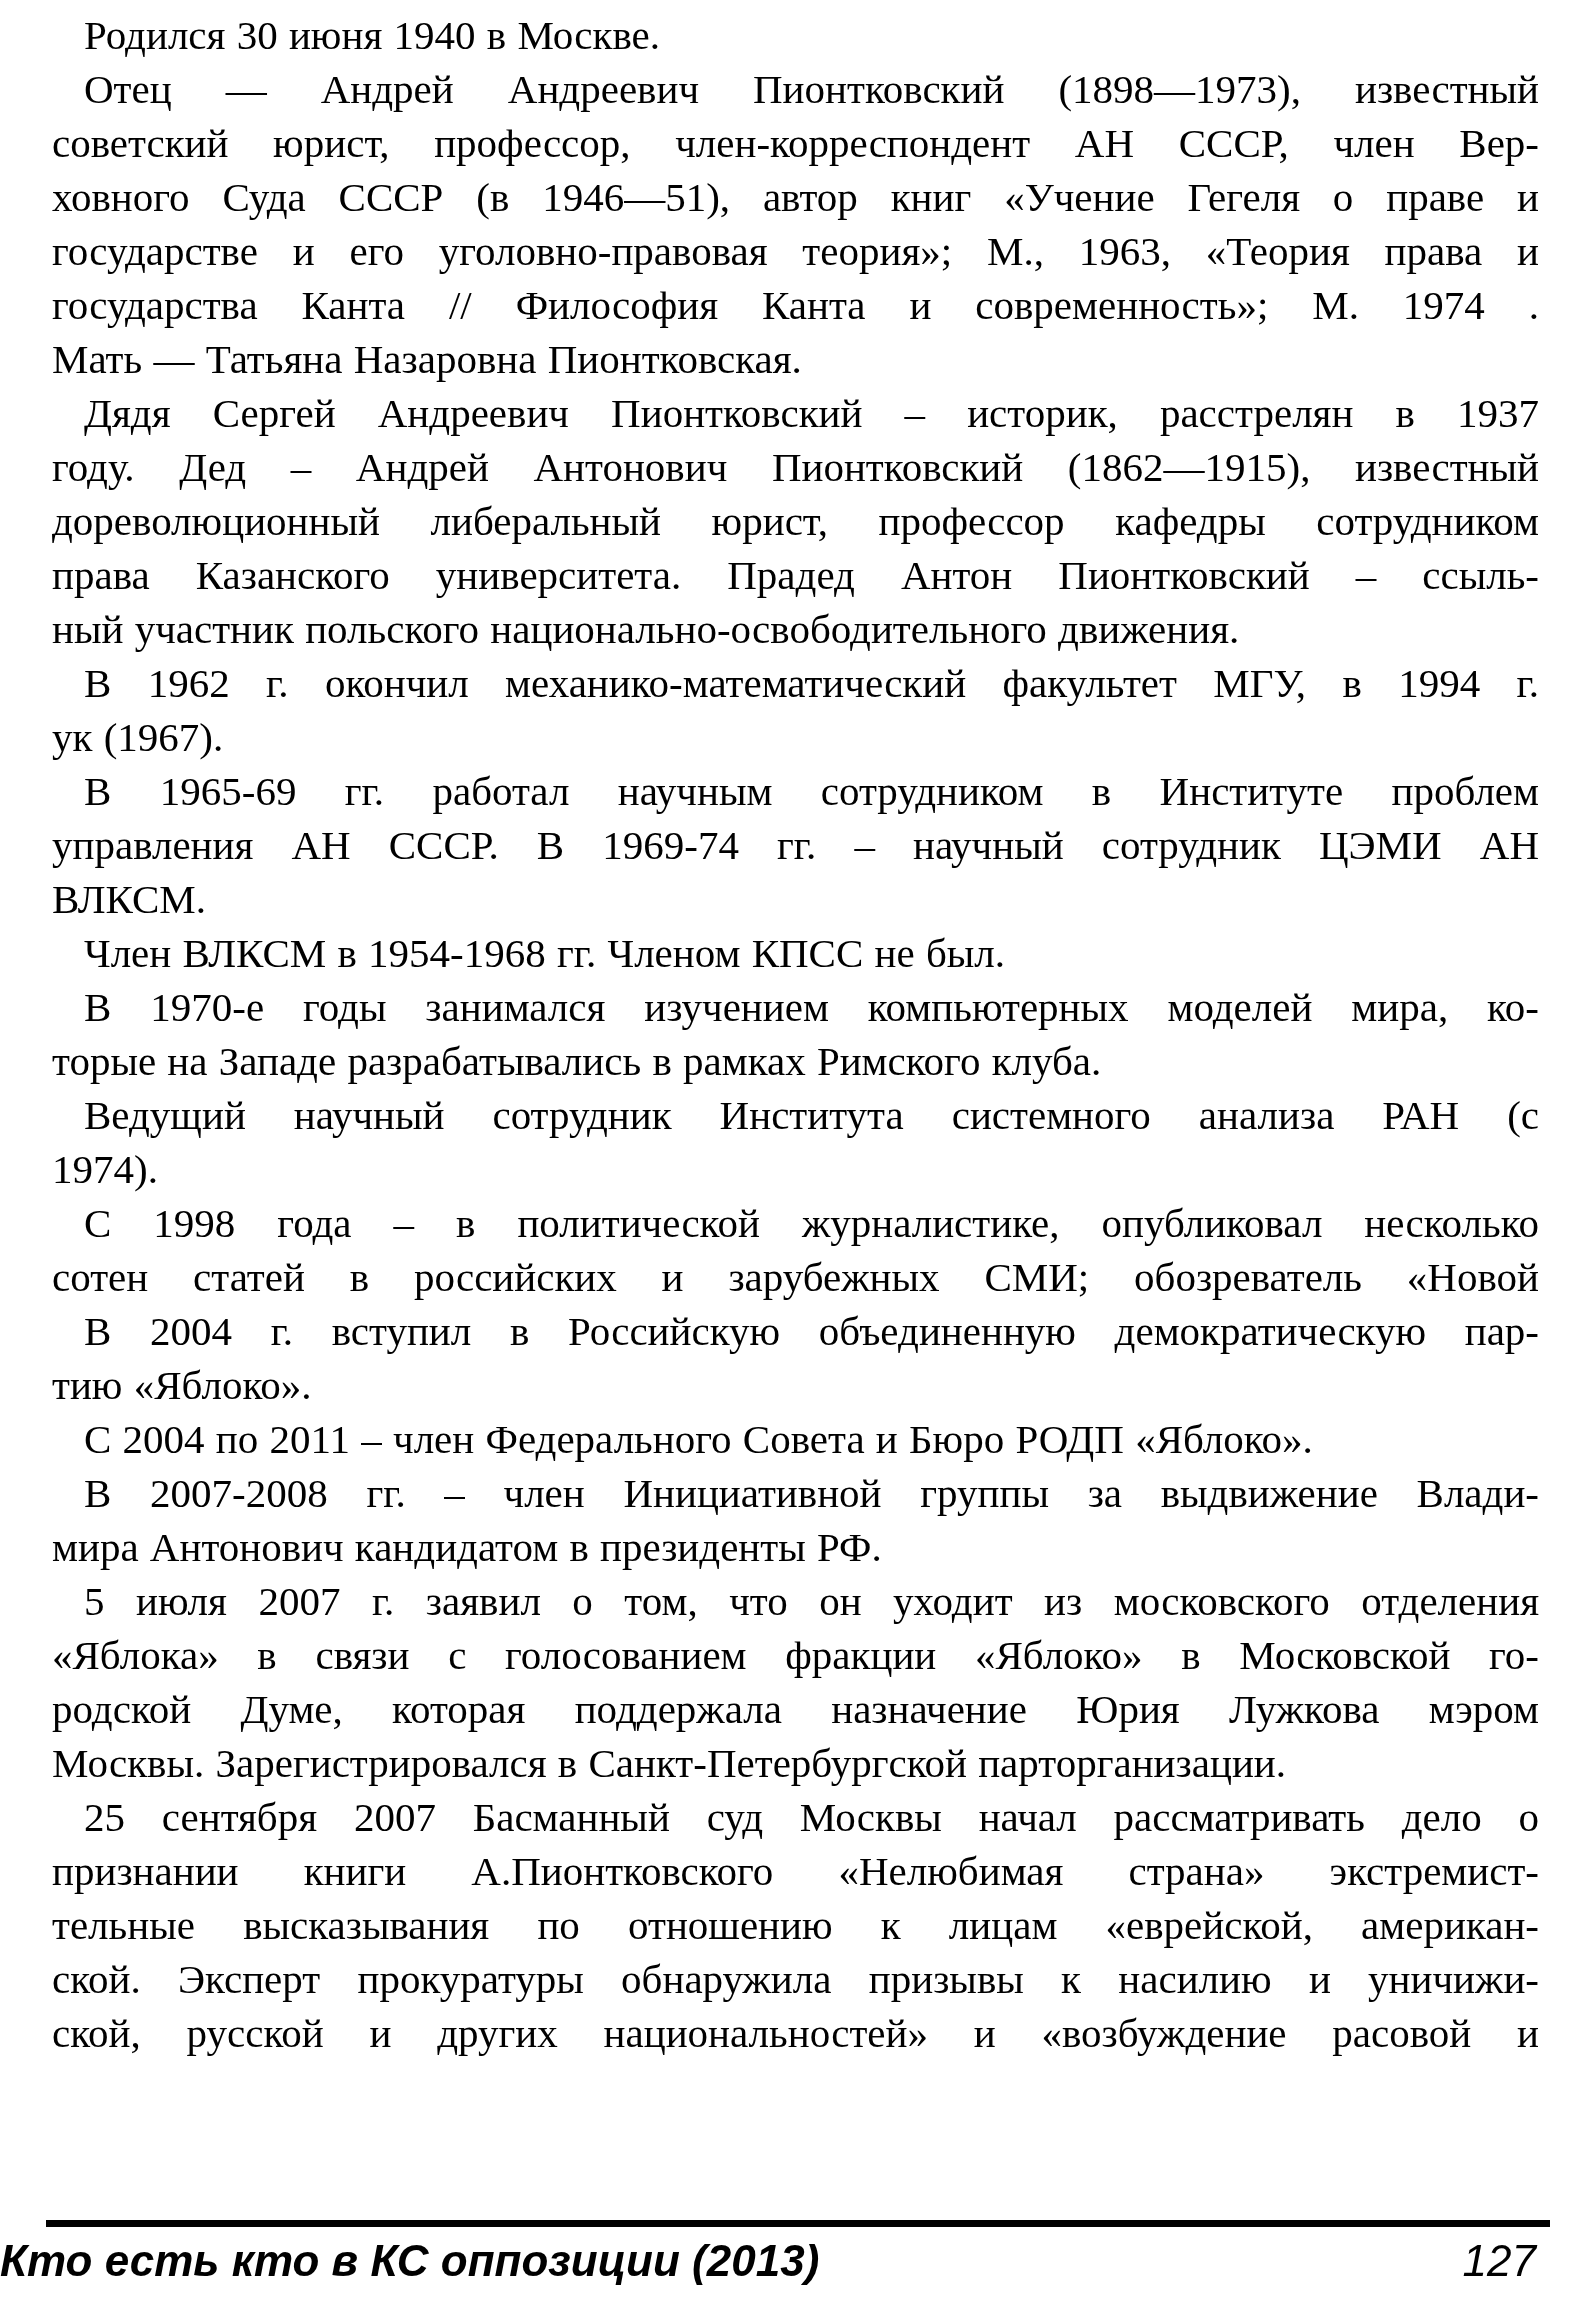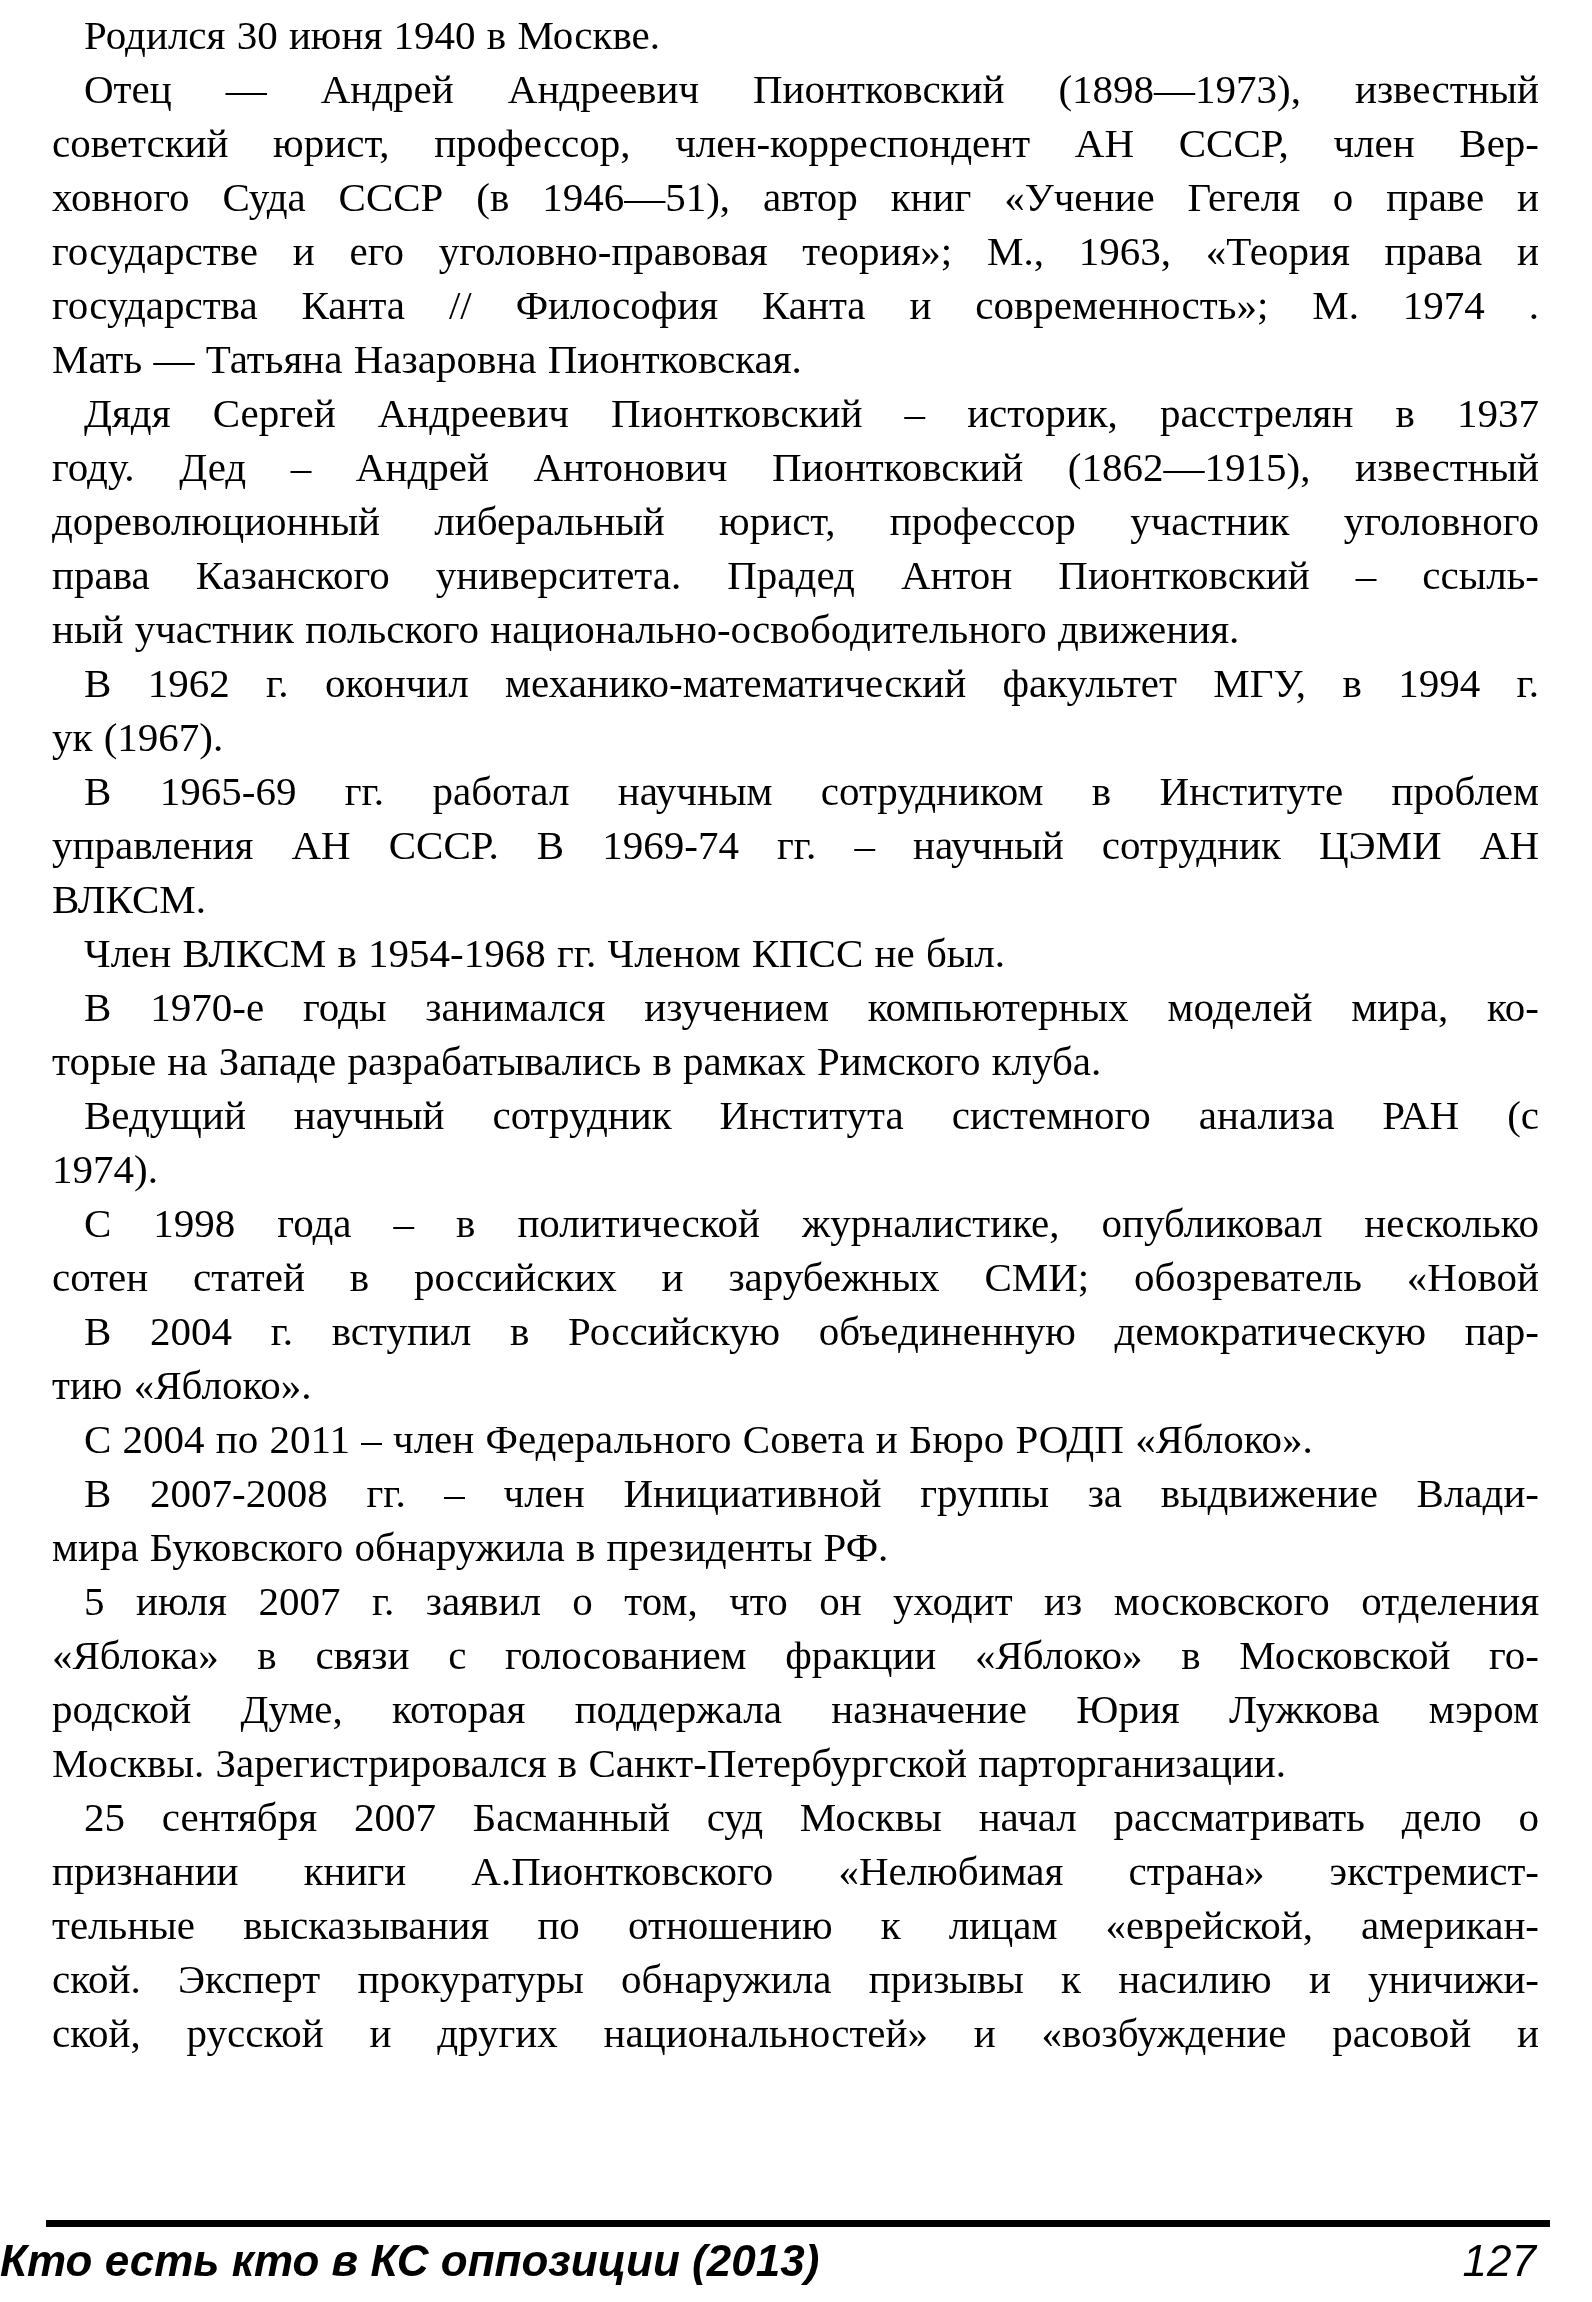--- a/index.html
+++ b/index.html
@@ -83,21 +83,21 @@
         <div class="line first">Отец — Андрей Андреевич Пионтковский (1898—1973), известный</div>
         <div class="line">советский юрист, профессор, член-корреспондент АН СССР, член Вер-</div>
         <div class="line">ховного Суда СССР (в 1946—51), автор книг «Учение Гегеля о праве и</div>
         <div class="line">государстве и его уголовно-правовая теория»; М., 1963, «Теория права и</div>
         <div class="line">государства Канта // Философия Канта и современность»; М. 1974 .</div>
         <div class="line last">Мать — Татьяна Назаровна Пионтковская.</div>
       </div>
       <div class="para">
         <div class="line first">Дядя Сергей Андреевич Пионтковский – историк, расстрелян в 1937</div>
         <div class="line">году. Дед – Андрей Антонович Пионтковский (1862—1915), известный</div>
-        <div class="line">дореволюционный либеральный юрист, профессор участник уголовного</div>
+        <div class="line">дореволюционный либеральный юрист, профессор кафедры сотрудником</div>
         <div class="line">права Казанского университета. Прадед Антон Пионтковский – ссыль-</div>
         <div class="line last">ный участник польского национально-освободительного движения.</div>
       </div>
       <div class="para">
         <div class="line first">В 1962 г. окончил механико-математический факультет МГУ, в 1994 г.</div>
         <div class="line last">ук (1967).</div>
       </div>
       <div class="para">
         <div class="line first">В 1965-69 гг. работал научным сотрудником в Институте проблем</div>
         <div class="line">управления АН СССР. В 1969-74 гг. – научный сотрудник ЦЭМИ АН</div>
@@ -120,21 +120,21 @@
       </div>
       <div class="para">
         <div class="line first">В 2004 г. вступил в Российскую объединенную демократическую пар-</div>
         <div class="line last">тию «Яблоко».</div>
       </div>
       <div class="para">
         <div class="line first last">С 2004 по 2011 – член Федерального Совета и Бюро РОДП «Яблоко».</div>
       </div>
       <div class="para">
         <div class="line first">В 2007-2008 гг. – член Инициативной группы за выдвижение Влади-</div>
-        <div class="line last">мира Буковского обнаружила в президенты РФ.</div>
+        <div class="line last">мира Антонович кандидатом в президенты РФ.</div>
       </div>
       <div class="para">
         <div class="line first">5 июля 2007 г. заявил о том, что он уходит из московского отделения</div>
         <div class="line">«Яблока» в связи с голосованием фракции «Яблоко» в Московской го-</div>
         <div class="line">родской Думе, которая поддержала назначение Юрия Лужкова мэром</div>
         <div class="line last">Москвы. Зарегистрировался в Санкт-Петербургской парторганизации.</div>
       </div>
       <div class="para">
         <div class="line first">25 сентября 2007 Басманный суд Москвы начал рассматривать дело о</div>
         <div class="line">признании книги А.Пионтковского «Нелюбимая страна» экстремист-</div>

